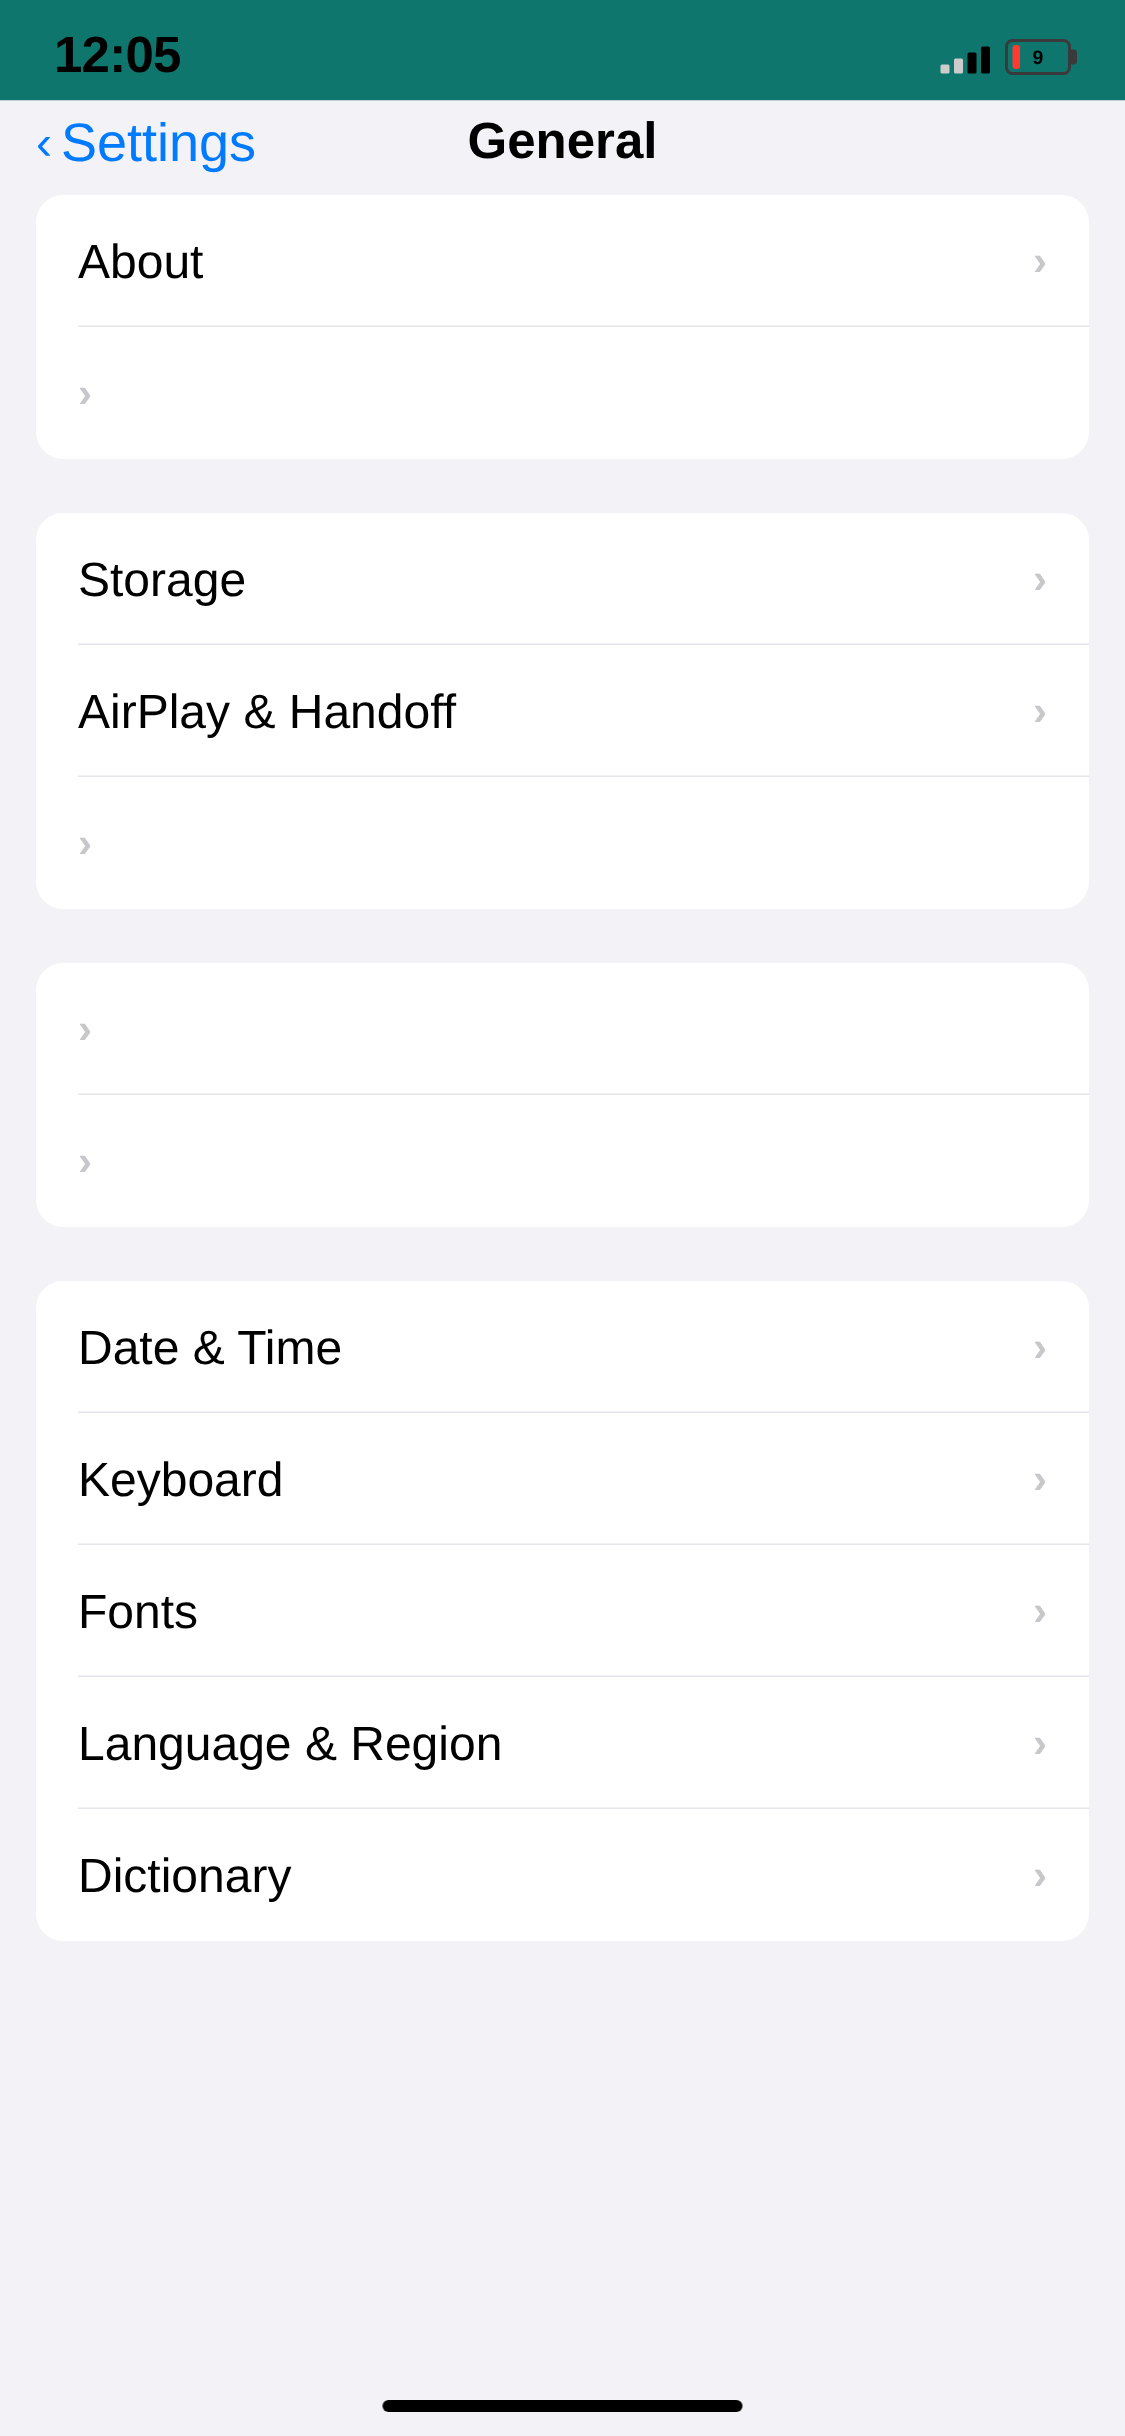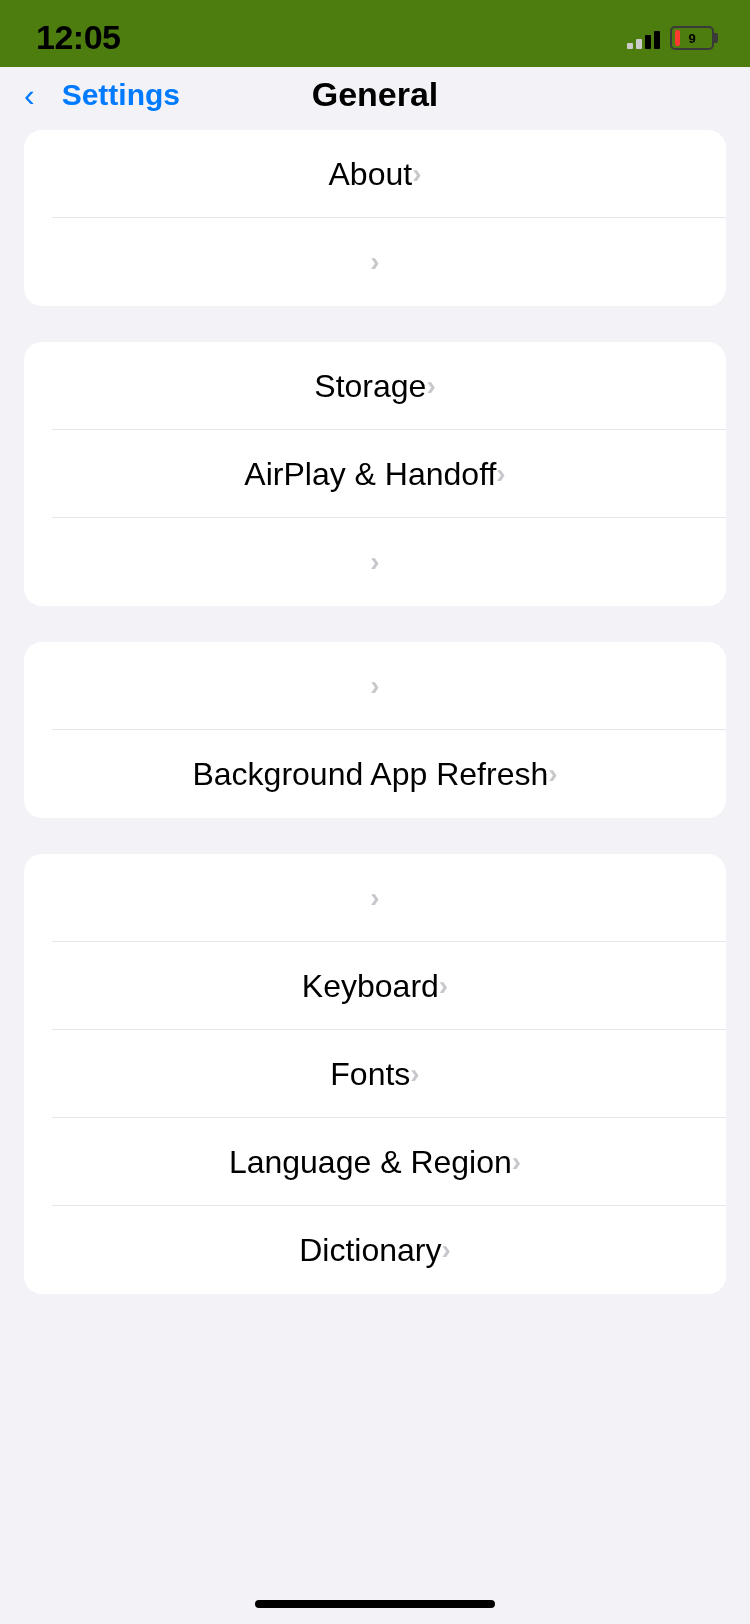--- a/index.html
+++ b/index.html
@@ -17,21 +17,21 @@
       font-family: -apple-system, 'SF Pro Text', 'Helvetica Neue', Arial, sans-serif;
       position: relative;
     }
 
     
     .status-bar {
       display: flex;
       justify-content: space-between;
       align-items: center;
       padding: 18px 36px 10px 36px;
-      background-color: #4d7c0f;
+      background-color: #0f766e;
     }
 
     .status-time {
       font-size: 34px;
       font-weight: 600;
       color: #000;
       letter-spacing: -0.5px;
     }
 
     .status-icons {
@@ -118,23 +118,22 @@
       text-decoration: none;
     }
 
     .nav-back-chevron {
       font-size: 32px;
       line-height: 1;
       margin-right: 2px;
     }
 
     .nav-back-text {
-      font-size: 30px;
-      font-weight: 700;
-      margin-left: 21px;
+      font-size: 36px;
+      font-weight: 400;
     }
 
     .nav-title {
       font-size: 34px;
       font-weight: 700;
       color: #000000;
     }
 
     
     .settings-container {
@@ -144,21 +143,21 @@
     .settings-group {
       background-color: #fff;
       border-radius: 18px;
       margin-bottom: 36px;
       overflow: hidden;
     }
 
     .settings-row {
       display: flex;
       align-items: center;
-      justify-content: center;
+      justify-content: space-between;
       padding: 0 28px;
       min-height: 88px;
       cursor: pointer;
       position: relative;
     }
 
     .settings-row:not(:last-child)::after {
       content: '';
       position: absolute;
       bottom: 0;
@@ -244,27 +243,27 @@
     <div class="settings-row">
       <span class="settings-row-chevron">›</span>
     </div>
   </div>
 
   <div class="settings-group">
     <div class="settings-row">
       <span class="settings-row-chevron">›</span>
     </div>
     <div class="settings-row">
-      <span class="settings-row-label">Background App Refresh</span>
-      <span class="settings-row-chevron">›</span>
-    </div>
-  </div>
-
-  <div class="settings-group">
-    <div class="settings-row">
+      <span class="settings-row-chevron">›</span>
+    </div>
+  </div>
+
+  <div class="settings-group">
+    <div class="settings-row">
+      <span class="settings-row-label">Date &amp; Time</span>
       <span class="settings-row-chevron">›</span>
     </div>
     <div class="settings-row">
       <span class="settings-row-label">Keyboard</span>
       <span class="settings-row-chevron">›</span>
     </div>
     <div class="settings-row">
       <span class="settings-row-label">Fonts</span>
       <span class="settings-row-chevron">›</span>
     </div>

